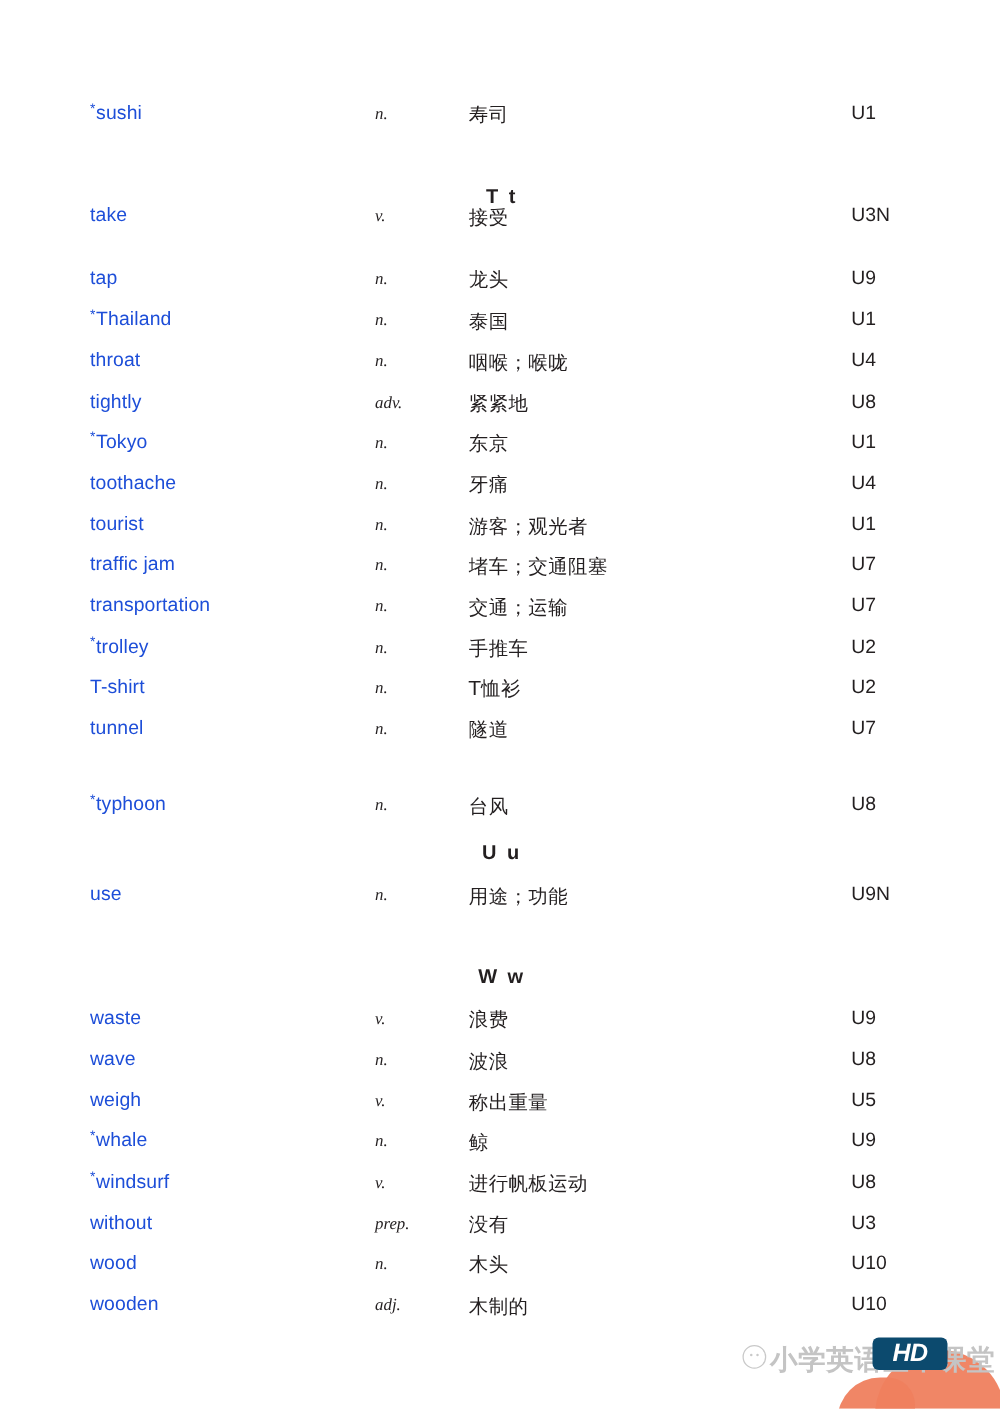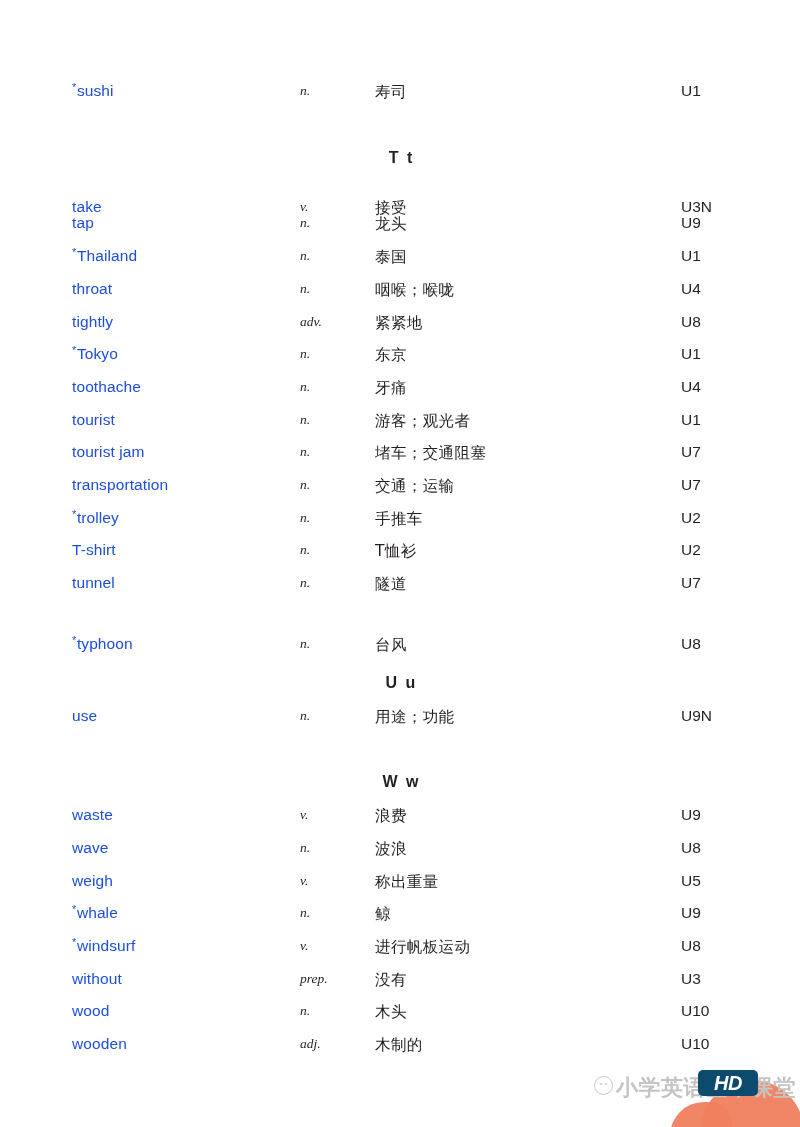--- a/index.html
+++ b/index.html
@@ -181,21 +181,21 @@
 <body>
 
 <div class="page">
   <div id="entries-layer">
       <div class="entry" style="top: 82px;">
         <div class="col-word"><span class="star">*</span><span>sushi</span></div>
         <div class="col-pos">n.</div>
         <div class="col-cn">寿司</div>
         <div class="col-unit">U1</div>
       </div>
-      <div class="entry" style="top: 198px;">
+      <div class="entry" style="top: 164px;">
         <div class="col-word"><span>take</span></div>
         <div class="col-pos">v.</div>
         <div class="col-cn">接受</div>
         <div class="col-unit">U3N</div>
       </div>
       <div class="entry" style="top: 214.4px;">
         <div class="col-word"><span>tap</span></div>
         <div class="col-pos">n.</div>
         <div class="col-cn">龙头</div>
         <div class="col-unit">U9</div>
@@ -230,21 +230,21 @@
         <div class="col-cn">牙痛</div>
         <div class="col-unit">U4</div>
       </div>
       <div class="entry" style="top: 410.6px;">
         <div class="col-word"><span>tourist</span></div>
         <div class="col-pos">n.</div>
         <div class="col-cn">游客；观光者</div>
         <div class="col-unit">U1</div>
       </div>
       <div class="entry" style="top: 443.3px;">
-        <div class="col-word"><span>tourist jam</span></div>
+        <div class="col-word"><span>traffic jam</span></div>
         <div class="col-pos">n.</div>
         <div class="col-cn">堵车；交通阻塞</div>
         <div class="col-unit">U7</div>
       </div>
       <div class="entry" style="top: 476px;">
         <div class="col-word"><span>transportation</span></div>
         <div class="col-pos">n.</div>
         <div class="col-cn">交通；运输</div>
         <div class="col-unit">U7</div>
       </div>

